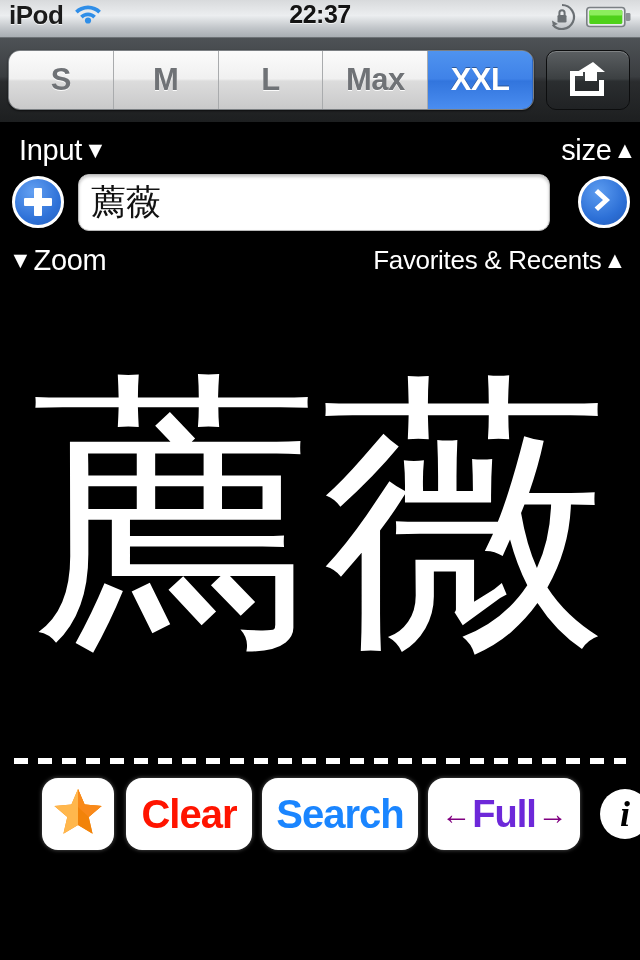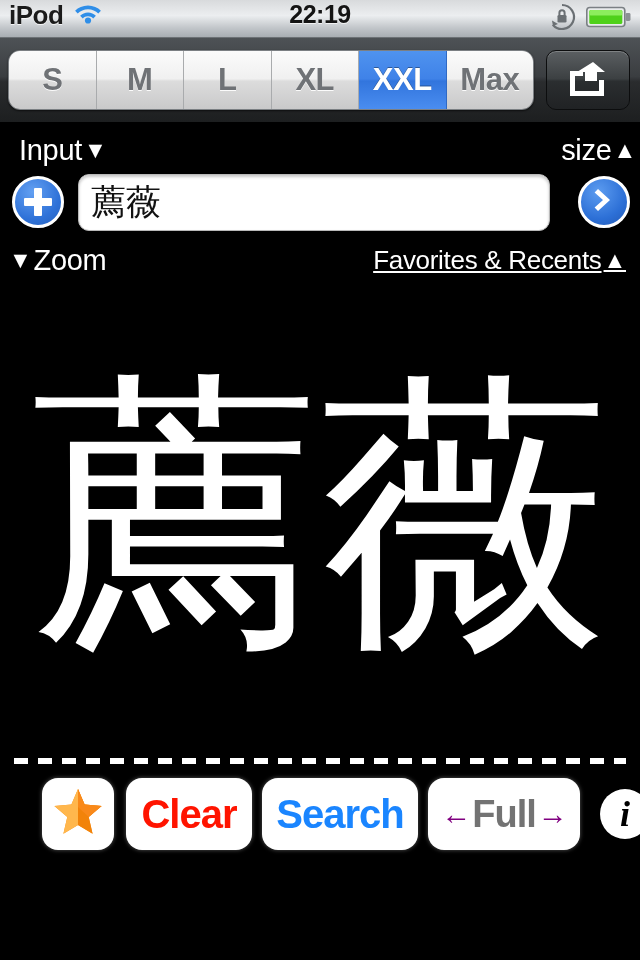--- a/index.html
+++ b/index.html
@@ -78,21 +78,21 @@
     display:flex; align-items:center;
   }
   .row-input-lbl{ top:130px;margin-left:10px; }
   .row-zoom-lbl{ top:240px; }
   .lbl{
     color:#fff; font-size:29px; letter-spacing:-0.3px;
     display:flex; align-items:center; gap:2px;
   }
   .lbl.left{ position:absolute; left:9px; }
   .lbl.right{ position:absolute; right:14px; }
-  .lbl.small{ font-size:26px;text-decoration:underline; }
+  .lbl.small{ font-size:26px; }
   .tri{ font-size:23px; line-height:1; }
 
   
   .inputrow{
     position:absolute; left:0; top:172px; width:640px; height:60px;
   }
   .plus-btn{
     position:absolute; left:12px; top:4px; width:52px; height:52px;
     border-radius:50%;
     background:radial-gradient(circle at 38% 28%,#63a0f2 0%,#2f72d8 62%,#2560bd 100%);
@@ -206,21 +206,21 @@
 
   <div class="statusbar">
     <div class="sb-carrier">iPod</div>
     <div class="sb-wifi">
       <svg width="30" height="24" viewBox="0 0 30 24">
         <path d="M15 5.5c5.2 0 9.8 2.1 12.9 5.3l-2.6 2.7C22.7 10.9 19.1 9.3 15 9.3S7.3 10.9 4.7 13.5L2.1 10.8C5.2 7.6 9.8 5.5 15 5.5z" fill="#2f8ee8"></path>
         <path d="M15 12.4c3.1 0 5.9 1.3 7.9 3.3l-2.7 2.7c-1.3-1.3-3.1-2.2-5.2-2.2s-3.9.9-5.2 2.2l-2.7-2.7c2-2 4.8-3.3 7.9-3.3z" fill="#2f8ee8"></path>
         <circle cx="15" cy="20.5" r="3.1" fill="#2f8ee8"></circle>
       </svg>
     </div>
-    <div class="sb-clock">22:19</div>
+    <div class="sb-clock">22:37</div>
     <div class="sb-right">
       <span>
         <svg width="30" height="30" viewBox="0 0 30 30">
           <path d="M15 3a12 12 0 1 1 -9.2 19.7" fill="none" stroke="#6b7074" stroke-width="2.2"></path>
           <path d="M5.0 18.6l1.0 5.3 5.0-2.0z" fill="#6b7074"></path>
           <rect x="10.5" y="13" width="9" height="7.5" rx="1.3" fill="#6b7074"></rect>
           <path d="M12.4 13V10.8a2.6 2.6 0 0 1 5.2 0V13" fill="none" stroke="#6b7074" stroke-width="2"></path>
         </svg>
       </span>
       <span>
@@ -232,23 +232,22 @@
         </svg>
       </span>
     </div>
   </div>
 
   <div class="toolbar">
     <div class="segmented">
       <div class="seg">S</div>
       <div class="seg">M</div>
       <div class="seg">L</div>
-      <div class="seg">XL</div>
+      <div class="seg">Max</div>
       <div class="seg active">XXL</div>
-      <div class="seg">Max</div>
     </div>
     <div class="share-btn">
       <span>
         <svg width="46" height="40" viewBox="0 0 46 40">
           <path d="M5 13h13v5H10v15h24V22h5v16H5z" fill="#fff"></path>
           <path d="M22 21V12h-8l16-10 12 10h-8v9z" fill="#fff" transform="translate(-2,2)"></path>
         </svg>
       </span>
     </div>
   </div>
@@ -310,21 +309,21 @@
       </span>
     </div>
     <div class="pill pill-clear">
       <span style="color:#ff1400">Clear</span>
     </div>
     <div class="pill pill-search">
       <span style="color:#1a85ff">Search</span>
     </div>
     <div class="pill pill-full">
       <span class="arrow-s" style="color:#800080">←</span>
-      <span style="color:#737373">Full</span>
+      <span style="color:#6d28d9">Full</span>
       <span class="arrow-s" style="color:#800080">→</span>
     </div>
     <div class="info-btn">
       <span>i</span>
     </div>
   </div>
 
 
 </div>
 

